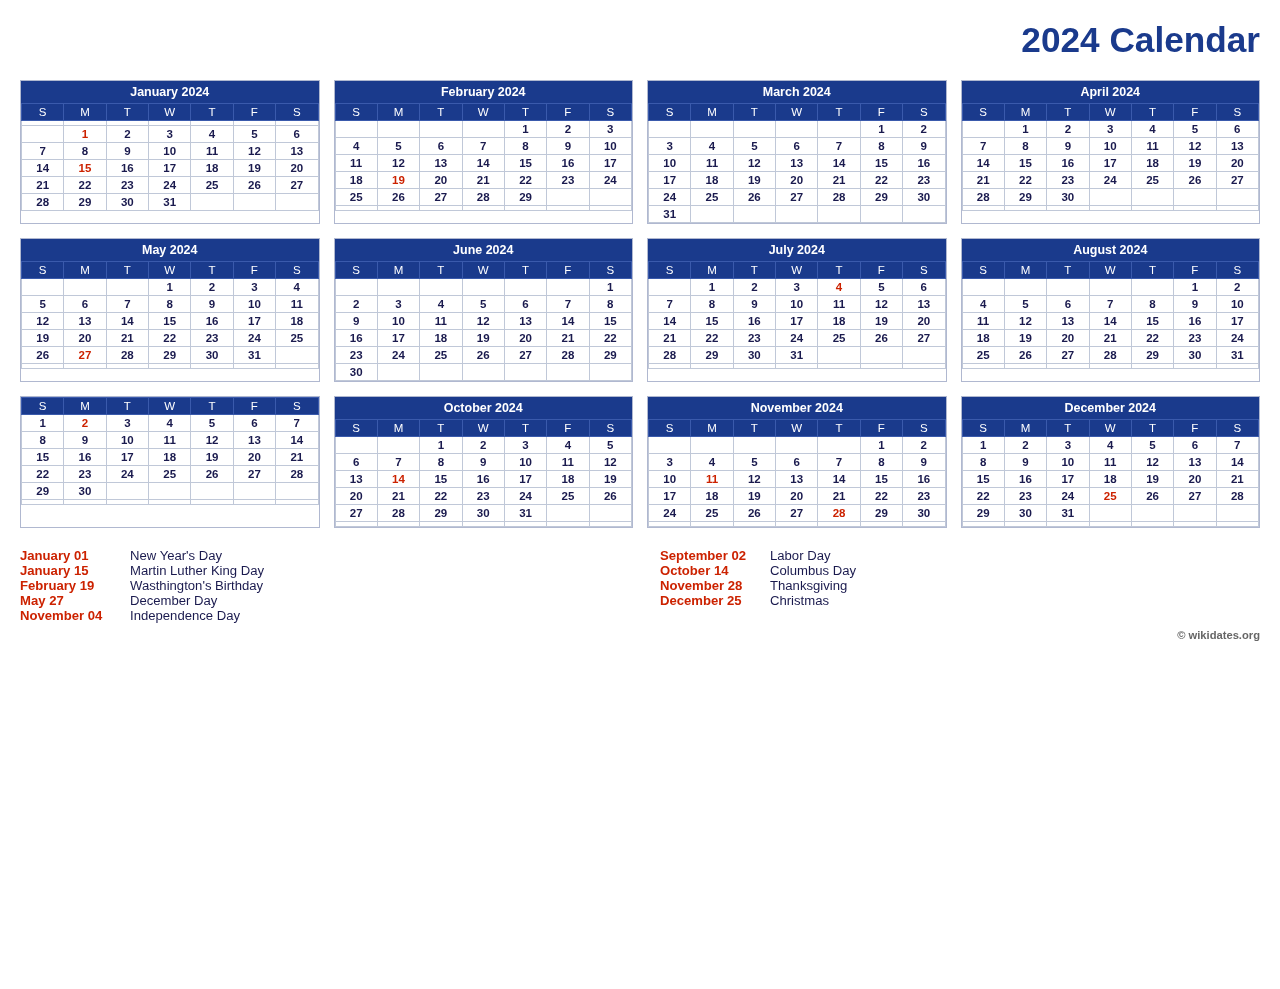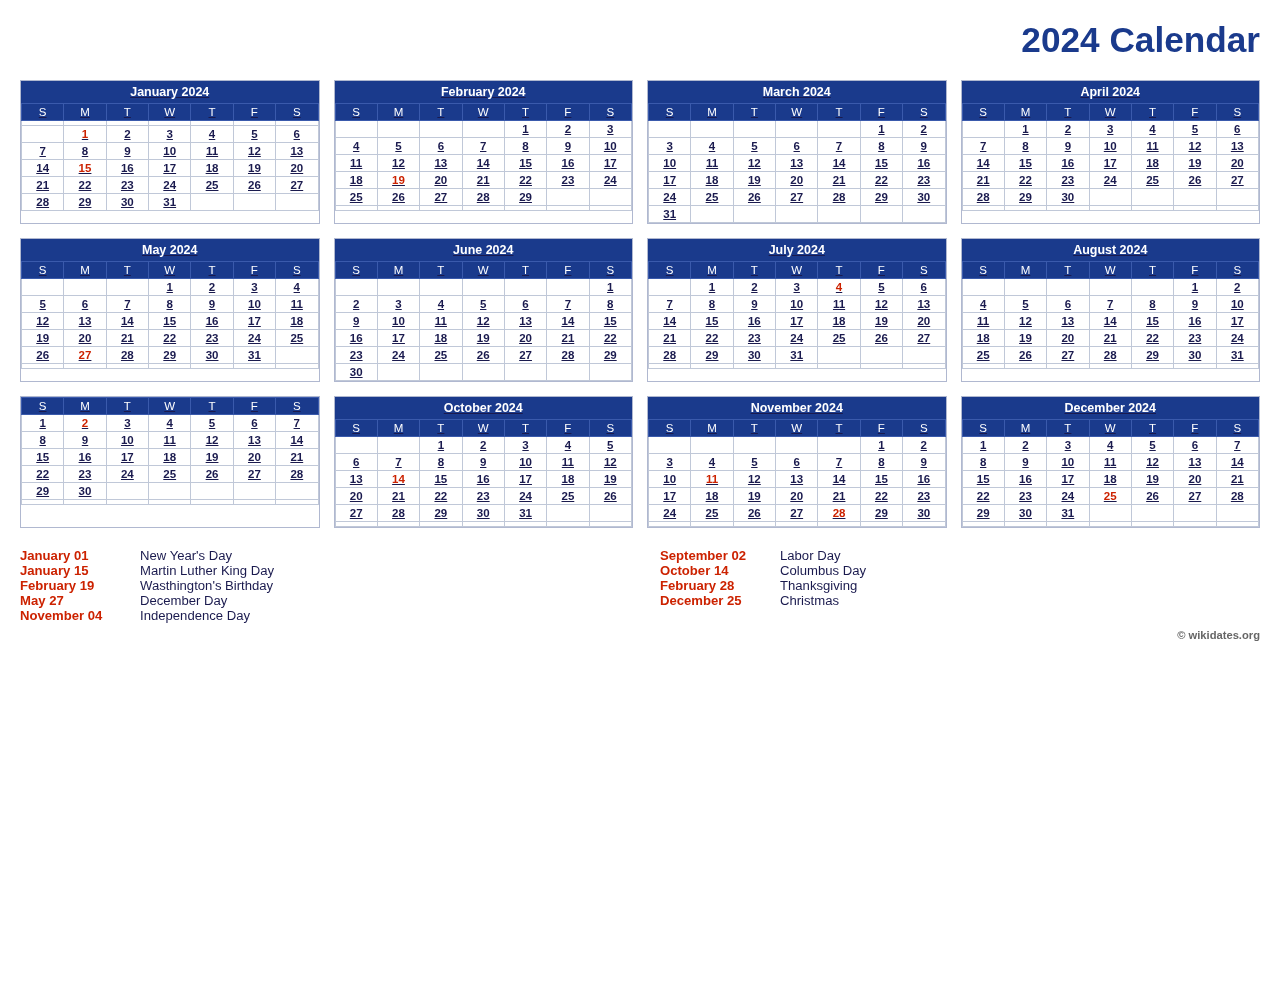--- a/index.html
+++ b/index.html
@@ -17,21 +17,20 @@
       margin-bottom: 20px;
     }
     .calendars-grid {
       display: grid;
       grid-template-columns: repeat(4, 1fr);
       gap: 14px;
       margin-bottom: 20px;
     }
     .month-calendar {
       border: 1px solid #b0b8d0;
-      text-decoration: underline;
     }
     .month-header {
       background: #1a3a8c;
       color: #fff;
       text-align: center;
       font-weight: bold;
       font-size: 0.78em;
       padding: 4px 0;
     }
     .cal-table {
@@ -60,21 +59,20 @@
     
     .holidays {
       display: grid;
       grid-template-columns: 1fr 1fr;
       gap: 4px 40px;
       margin-top: 10px;
       font-size: 0.82em;
     }
     .holiday-row {
       display: flex;
-      gap: 10px;
       align-items: baseline;
     }
     .holiday-date {
       color: #cc2200;
       font-weight: bold;
       min-width: 110px;
     }
     .holiday-name {
       color: #1a1a4e;
     }
@@ -983,21 +981,21 @@
     <div>
       <div class="holiday-row">
         <span class="holiday-date">September 02</span>
         <span class="holiday-name">Labor Day</span>
       </div>
       <div class="holiday-row">
         <span class="holiday-date">October 14</span>
         <span class="holiday-name">Columbus Day</span>
       </div>
       <div class="holiday-row">
-        <span class="holiday-date">February 28</span>
+        <span class="holiday-date">November 28</span>
         <span class="holiday-name">Thanksgiving</span>
       </div>
       <div class="holiday-row">
         <span class="holiday-date">December 25</span>
         <span class="holiday-name">Christmas</span>
       </div>
     </div>
   </div>
 
 <div class="copyright">© wikidates.org</div>

